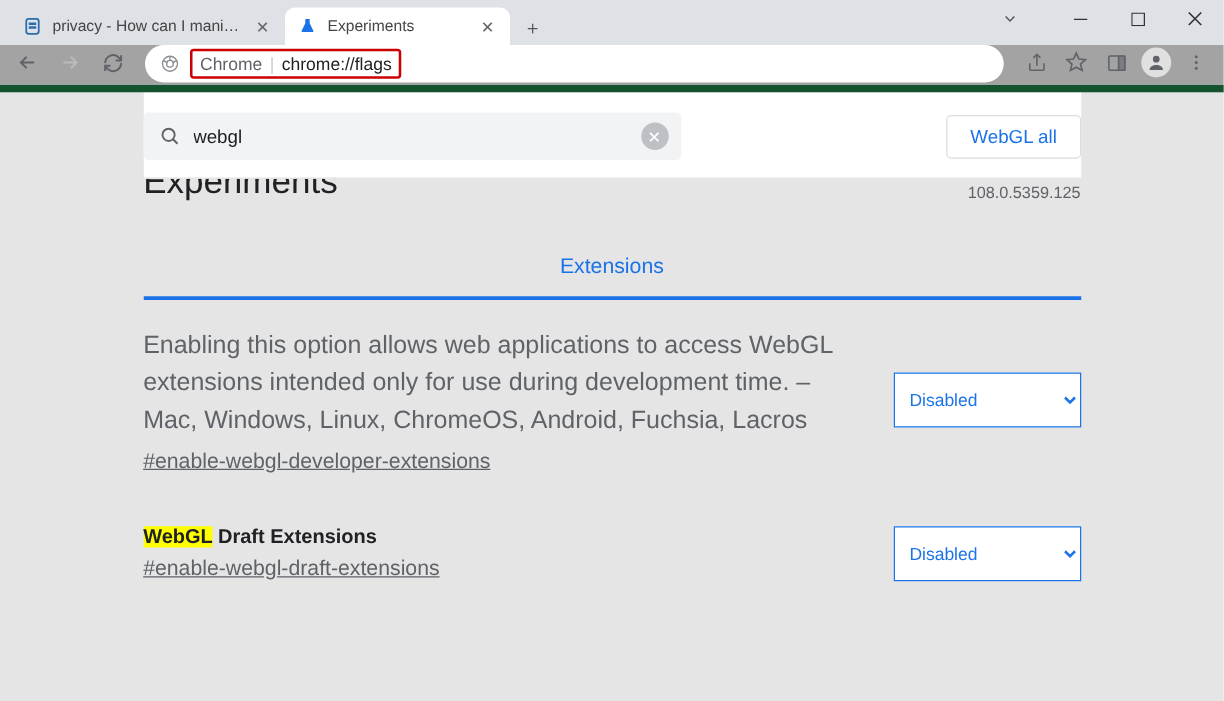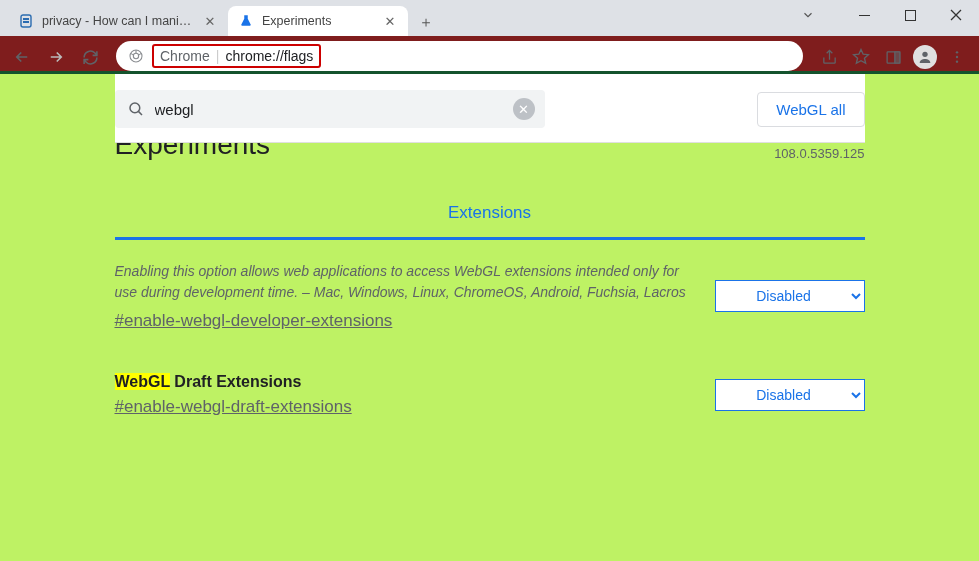--- a/index.html
+++ b/index.html
@@ -14,33 +14,33 @@
     .tab-strip { height: 36px; background: #dee1e6; display: flex; align-items: flex-end; padding-left: 8px; padding-top: 6px; gap: 0; }
     .tab { height: 30px; display: flex; align-items: center; padding: 0 10px; border-radius: 8px 8px 0 0; font-size: 12.5px; color: #444; max-width: 220px; min-width: 180px; cursor: pointer; }
     .tab.inactive { background: #dee1e6; }
     .tab.active { background: #fff; }
     .tab-icon { width: 16px; height: 16px; margin-right: 8px; flex-shrink: 0; display: flex; align-items: center; justify-content: center; }
     .tab-title { white-space: nowrap; overflow: hidden; text-overflow: ellipsis; flex: 1; }
     .tab-close { width: 16px; height: 16px; margin-left: 6px; display: flex; align-items: center; justify-content: center; color: #666; font-size: 13px; cursor: pointer; }
     .new-tab { width: 28px; height: 28px; display: flex; align-items: center; justify-content: center; color: #555; cursor: pointer; margin-left: 4px; font-size: 15px; }
 
     
-    .toolbar { height: 38px; background: #7f1d1d; border-bottom: 3px solid #14532d; display: flex; align-items: flex-end; padding: 0 8px; gap: 6px; }
+    .toolbar { height: 38px; background: #a3a3a3; border-bottom: 6px solid #14532d; display: flex; align-items: flex-start; padding: 0 8px; gap: 6px; }
     .tb-btn { width: 28px; height: 28px; display: flex; align-items: center; justify-content: center; color: #5f6368; cursor: pointer; border-radius: 50%; }
     .tb-btn.disabled { color: #bbb; cursor: default; }
     .omnibox { flex: 1; height: 30px; background: #fff; border-radius: 15px; display: flex; align-items: center; padding: 0 12px; gap: 8px; font-size: 14px; color: #555; margin: 0 6px; }
     .omnibox-highlight { border: 2px solid #c00; border-radius: 3px; padding: 2px 6px; display: inline-flex; align-items: center; gap: 6px; }
     .omnibox .omni-label { color: #5f6368; }
     .omnibox .omni-sep { color: #ccc; }
     .omnibox .omni-url { color: #202124; }
     .tb-right { display: flex; align-items: center; gap: 4px; }
     .avatar { width: 24px; height: 24px; border-radius: 50%; background: #e0e0e0; display: flex; align-items: center; justify-content: center; }
 
     
-    .content { height: calc(561px - 36px - 38px); overflow-y: scroll; background: #bef264; position: relative; }
+    .content { height: calc(561px - 36px - 38px); overflow-y: scroll; background: #e5e5e5; position: relative; }
 
     
     .sticky-bar { position: sticky; top: 0; background: #fff; padding: 16px 0 14px; border-bottom: 1px solid #e0e0e0; z-index: 5; display: flex; align-items: center; justify-content: space-between; }
     .page-inner { max-width: 790px; margin: 0 auto; padding: 0 20px; }
     .search-wrap { position: relative; width: 430px; }
     .search-input { width: 100%; height: 38px; background: #f1f3f4; border: none; border-radius: 4px; padding: 0 40px; font-size: 15px; color: #202124; outline: none; }
     .search-icon-l { position: absolute; left: 12px; top: 10px; color: #5f6368; }
     .clear-btn { position: absolute; right: 10px; top: 8px; width: 22px; height: 22px; background: #bdc1c6; border-radius: 50%; display: flex; align-items: center; justify-content: center; color: #fff; cursor: pointer; font-size: 13px; }
     .reset-btn { border: 1px solid #dadce0; background: #fff; color: #1a73e8; padding: 8px 18px; border-radius: 4px; font-size: 15px; cursor: pointer; font-weight: 500; }
 
@@ -53,23 +53,23 @@
     .page-tabs { display: flex; margin-top: 28px; border-bottom: 1px solid transparent; }
     .page-tab { flex: 1; text-align: center; padding: 14px 0; font-size: 17px; cursor: pointer; }
     .page-tab.selected { color: #1a73e8; border-bottom: 3px solid #1a73e8; }
     .page-tab.unselected { color: #5f6368; border-bottom: 1px solid #dadce0; }
 
     
     .flag { display: flex; justify-content: space-between; align-items: center; padding: 20px 0 22px; gap: 20px; }
     .flag-left { flex: 1; }
     .flag-title { font-size: 16px; color: #202124; font-weight: 600; margin-bottom: 6px; }
     .hl { background: #ffff00; }
-    .flag-desc { font-size: 14px; color: #5f6368; line-height: 1.5; margin-bottom: 8px; font-style: italic; }
+    .flag-desc { font-size: 20px; color: #5f6368; line-height: 1.5; margin-bottom: 8px; }
     .flag-link { font-size: 17px; color: #5f6368; text-decoration: underline; cursor: pointer; }
-    .flag-select { width: 150px; height: 32px; border: 1px solid #1a73e8; color: #1a73e8; background: #fff; font-size: 14px; padding: 0 8px; cursor: pointer; text-align: center; }
+    .flag-select { width: 150px; height: 44px; border: 1px solid #1a73e8; color: #1a73e8; background: #fff; font-size: 14px; padding: 0 8px; cursor: pointer; text-align: left; }
 
     
     .content::-webkit-scrollbar { width: 16px; }
     .content::-webkit-scrollbar-track { background: #f1f1f1; }
     .content::-webkit-scrollbar-thumb { background: #c1c1c1; }
     .content::-webkit-scrollbar-button { display: block; height: 16px; background: #f1f1f1; }
 
     svg { display: block; }
   </style>
 </head>

